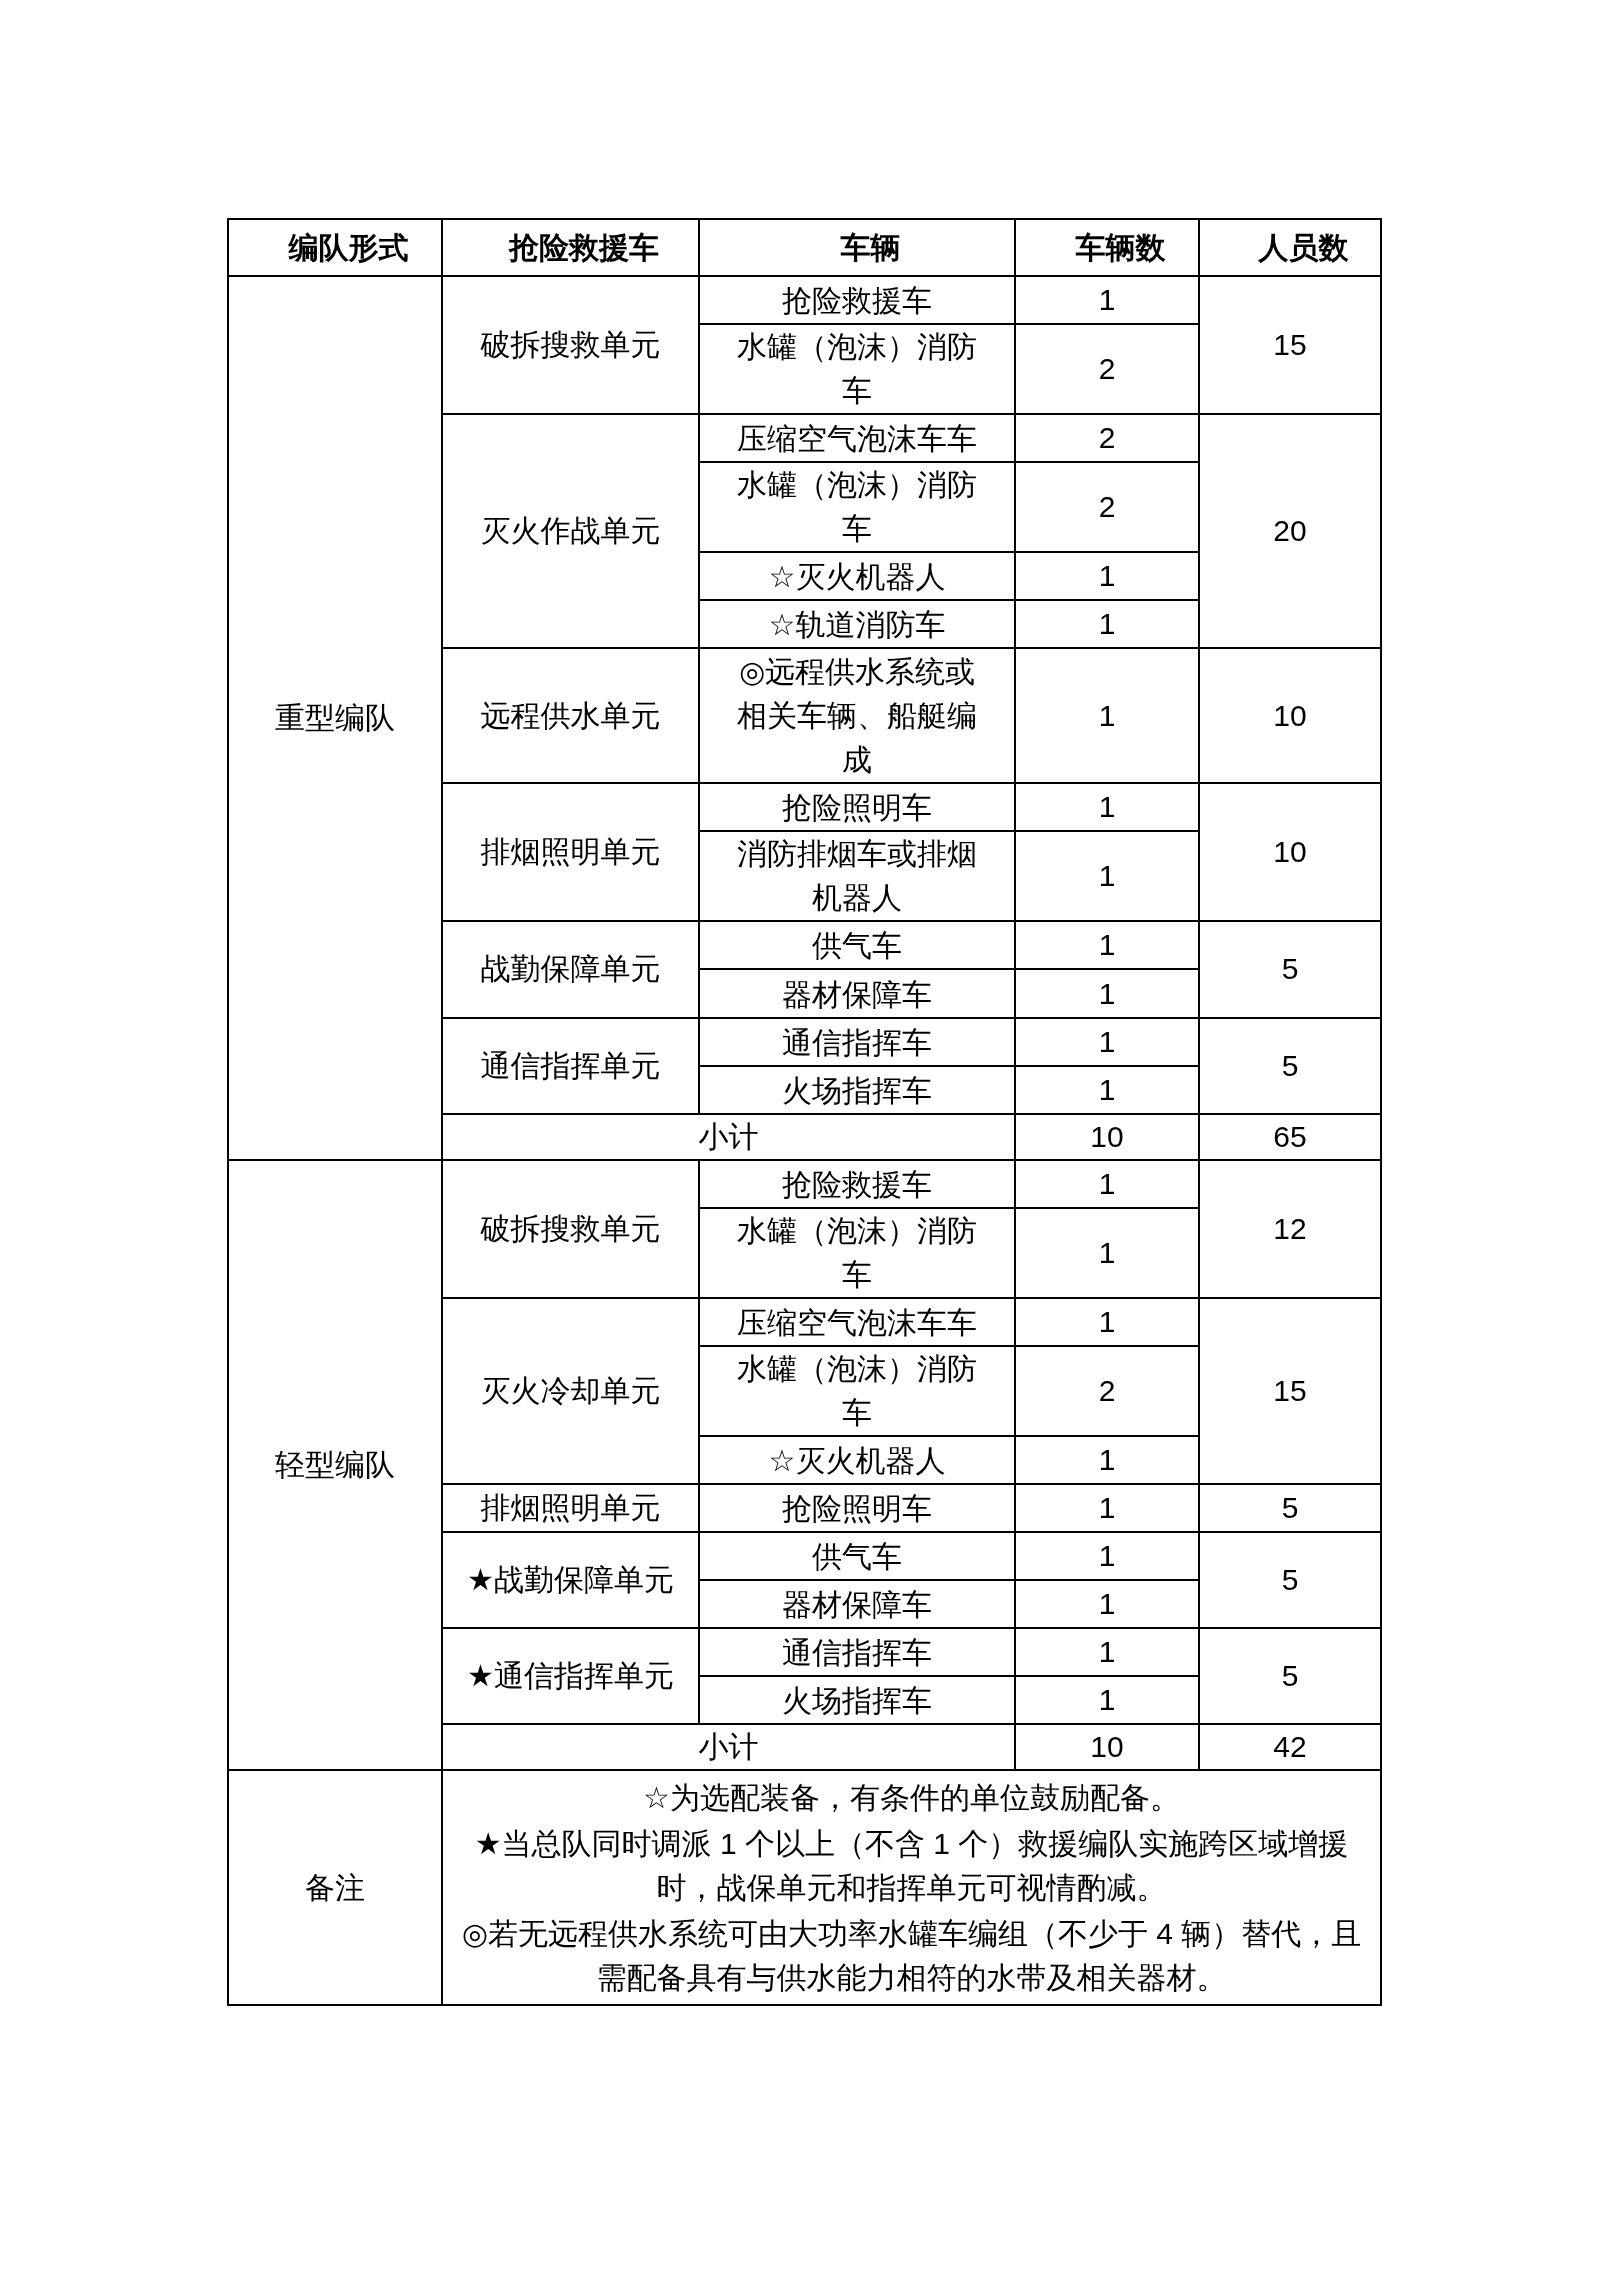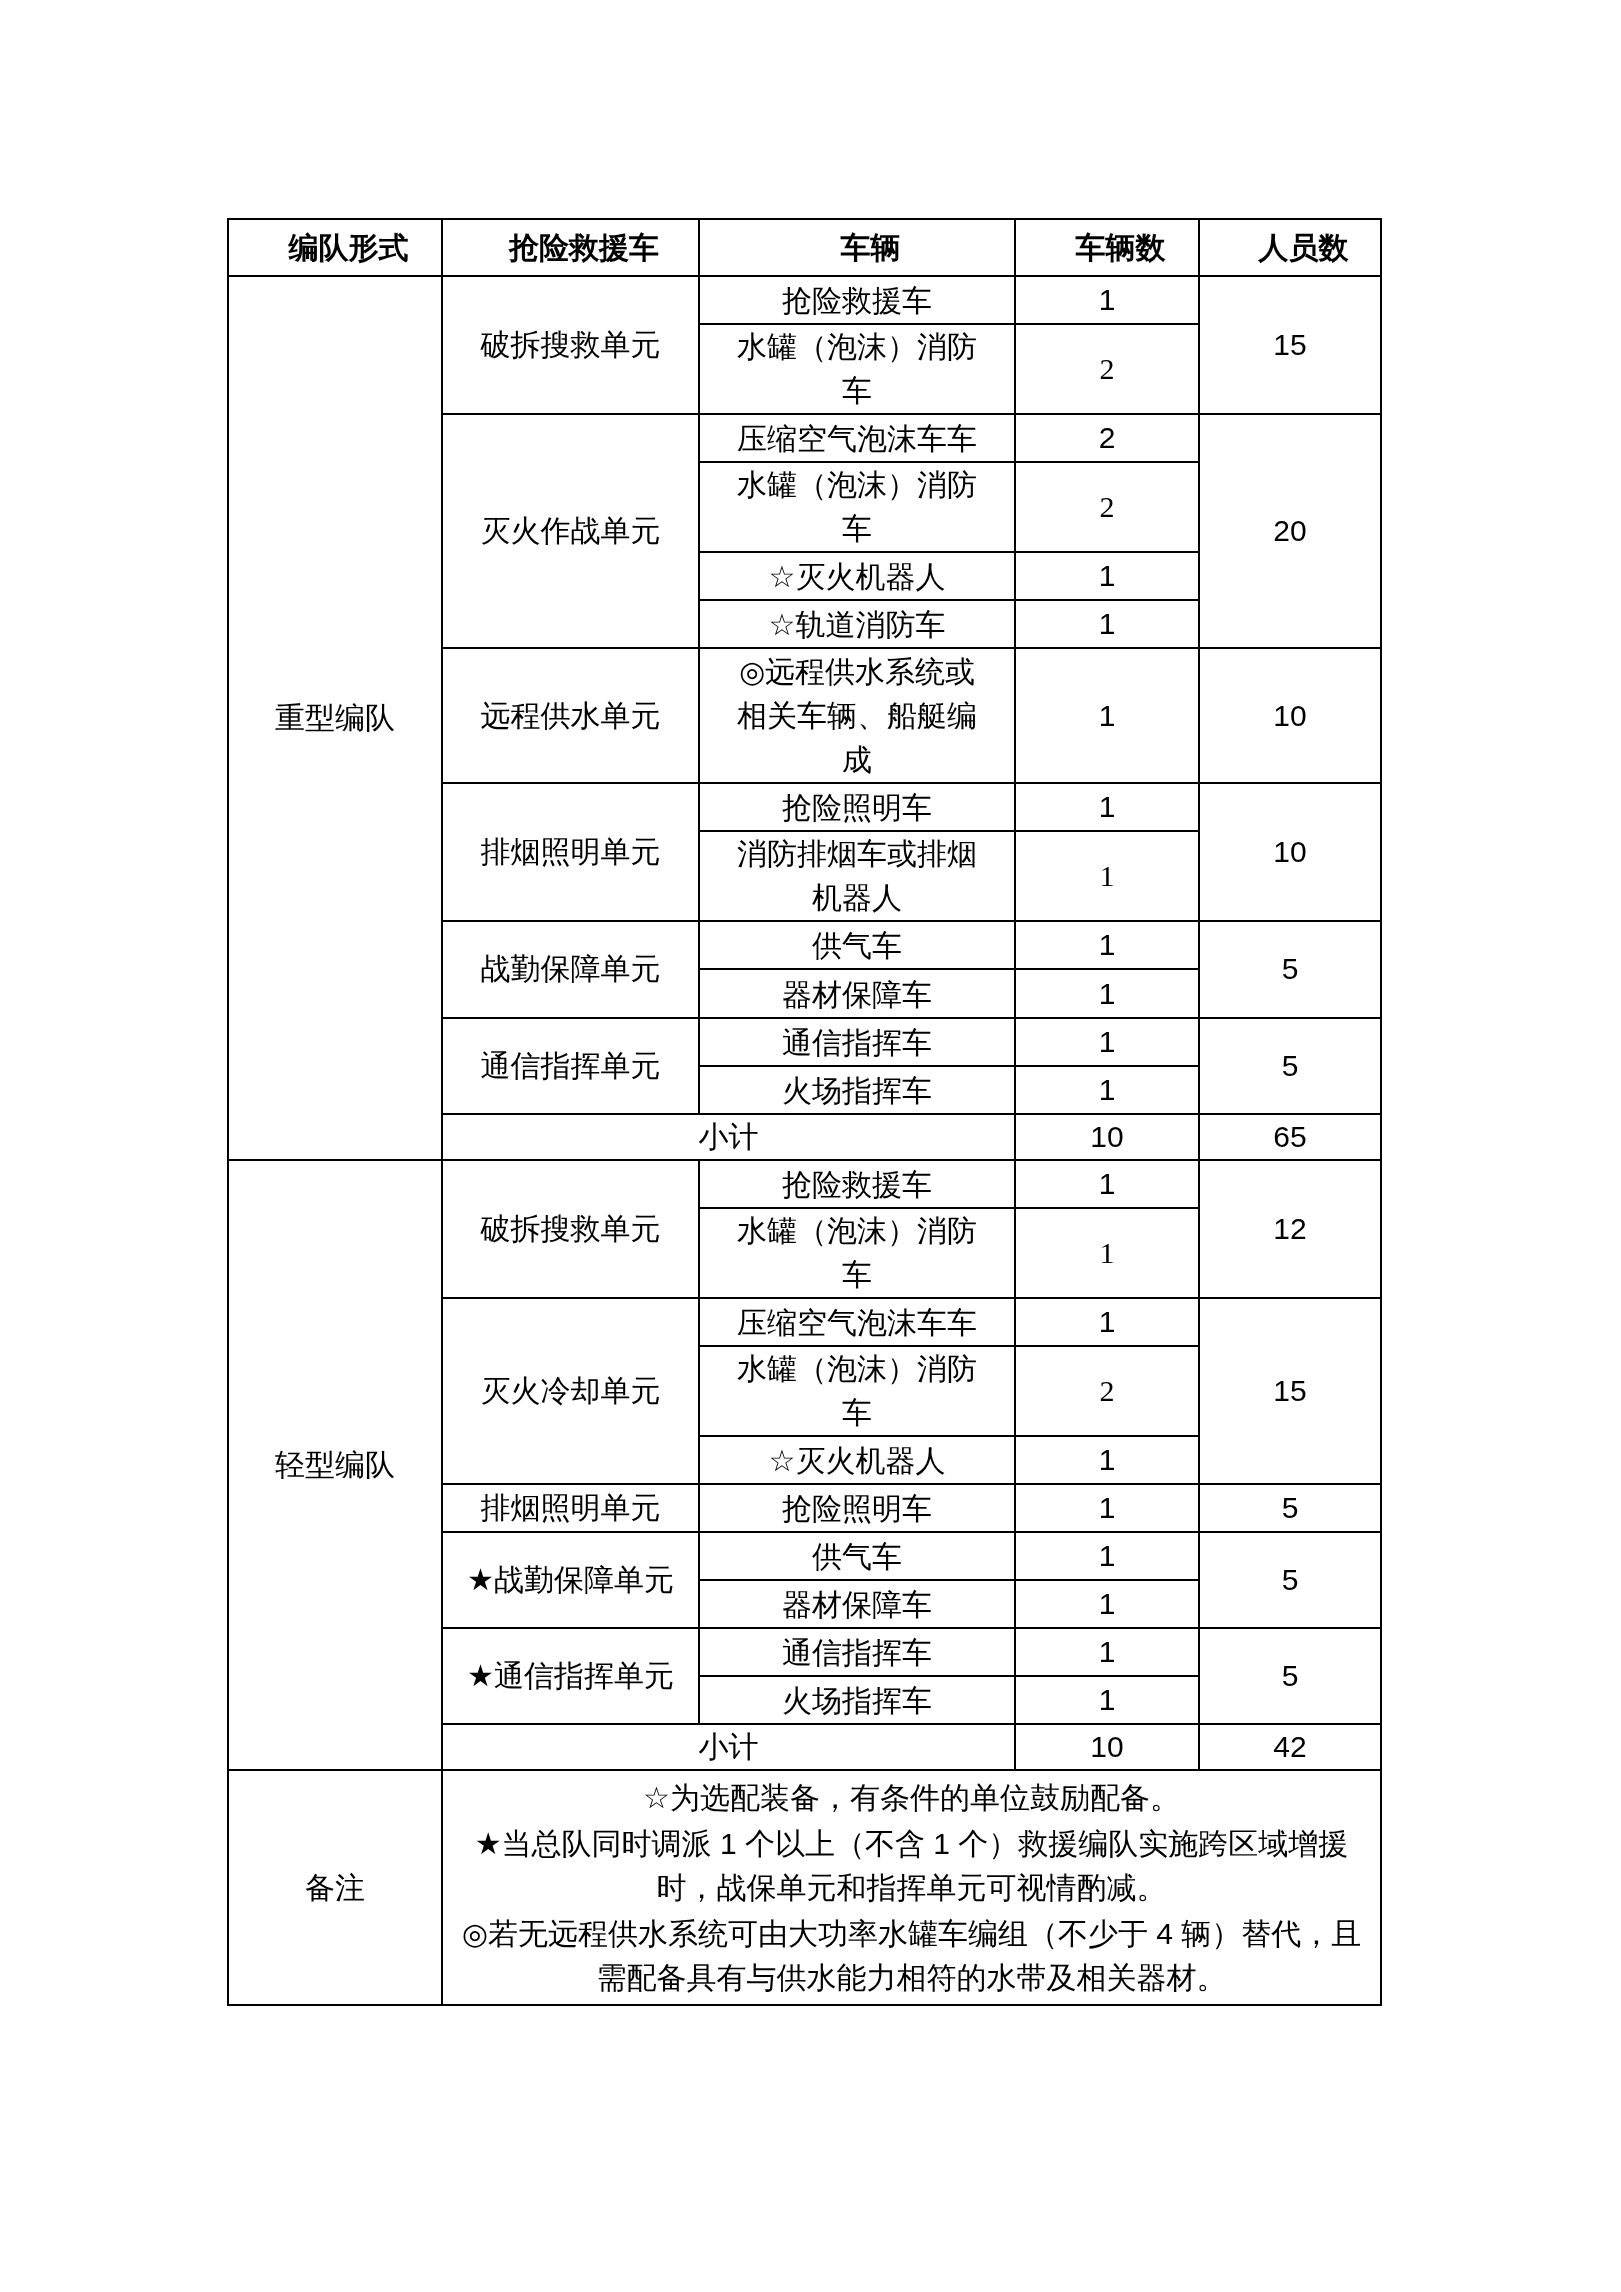--- a/index.html
+++ b/index.html
@@ -31,21 +31,21 @@
     border: 2px solid #000000;
     text-align: center;
     vertical-align: middle;
     padding: 0 5.9px;
     font-weight: normal;
     overflow: hidden;
   }
   .doc-table th { font-weight: bold; padding-left: 33px; }
   tr.rh { height: 57px; }
   tr.r1 { height: 45px; }
-  tr.r2 { height: 90px; font-family: Liberation Serif, serif; }
+  tr.r2 { height: 90px; }
   tr.r3 { height: 135px; }
   tr.rr { height: 235px; }
   .unit-cell { white-space: nowrap; }
   .vw { display: inline-block; max-width: 257px; vertical-align: middle; }
   .subtotal-label { font-weight: bold; margin-left: 44px; }
   .remarks-content { text-align: left; padding: 3.9px 11.8px; }
   .remarks-content p { margin: 2px; }
 </style>
 </head>
 <body>

